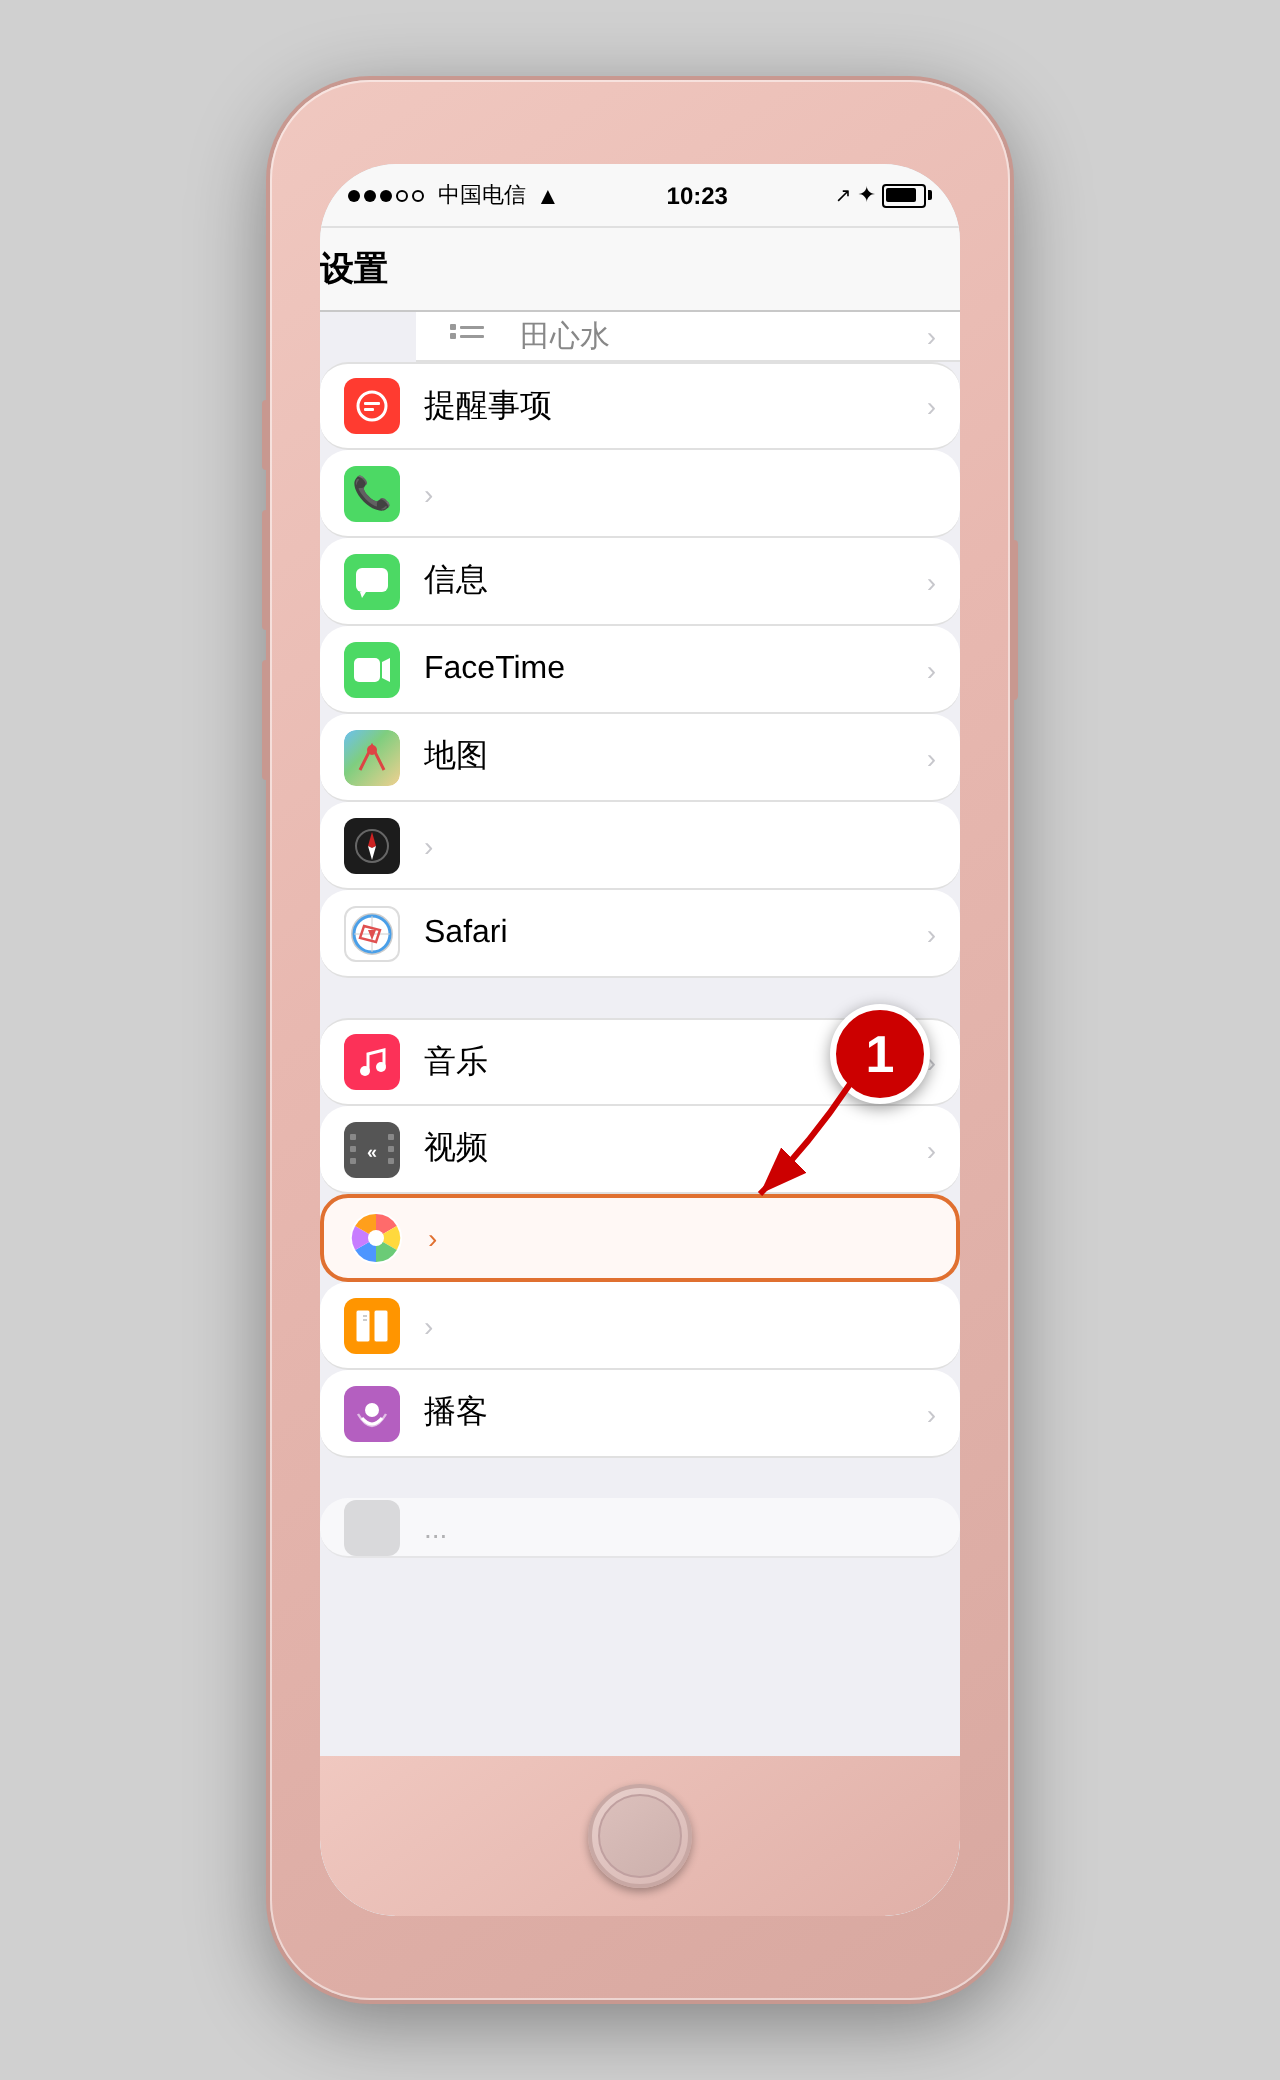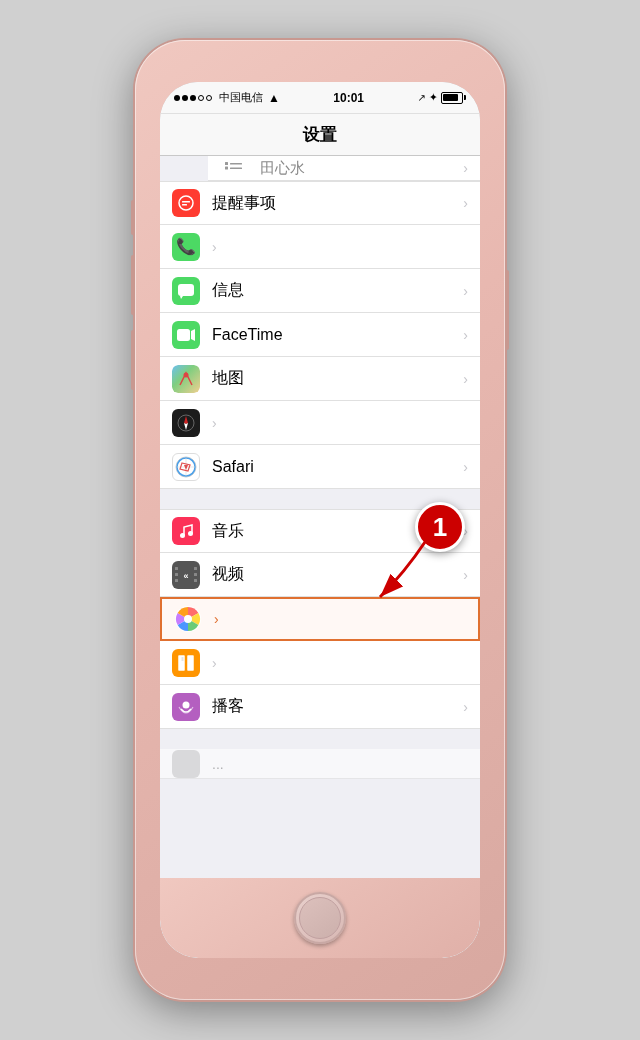--- a/index.html
+++ b/index.html
@@ -163,21 +163,20 @@
       background: #000;
       border-radius: 0 1px 1px 0;
     }
 
     
     .nav-bar {
       background: rgba(248,248,248,0.95);
       height: 42px;
       display: flex;
       align-items: center;
-      justify-content: center;
       border-bottom: 1px solid #c8c8c8;
     }
     .nav-title {
       font-size: 17px;
       font-weight: 600;
       color: #000;
     }
 
     
     .settings-scroll {
@@ -195,20 +194,21 @@
 
     .settings-item {
       background: #fff;
       height: 44px;
       display: flex;
       align-items: center;
       padding: 0 12px;
       border-bottom: 1px solid #e0e0e0;
       cursor: pointer;
       position: relative;
+      border-radius: 14px;
     }
     .settings-item:first-child {
       border-top: 1px solid #e0e0e0;
     }
 
     .item-icon {
       width: 28px;
       height: 28px;
       border-radius: 6px;
       margin-right: 12px;
@@ -336,21 +336,21 @@
           <div class="signal-dots">
             <div class="dot"></div>
             <div class="dot"></div>
             <div class="dot"></div>
             <div class="dot empty"></div>
             <div class="dot empty"></div>
           </div>
           <span class="carrier-text">中国电信</span>
           <span class="wifi-icon">▲</span>
         </div>
-        <div class="status-center">10:01</div>
+        <div class="status-center">10:23</div>
         <div class="status-right">
           <span style="font-size:10px">↗</span>
           <span class="bluetooth-icon">✦</span>
           <div class="battery-container">
             <div class="battery-body">
               <div class="battery-fill"></div>
             </div>
             <div class="battery-tip"></div>
           </div>
         </div>

